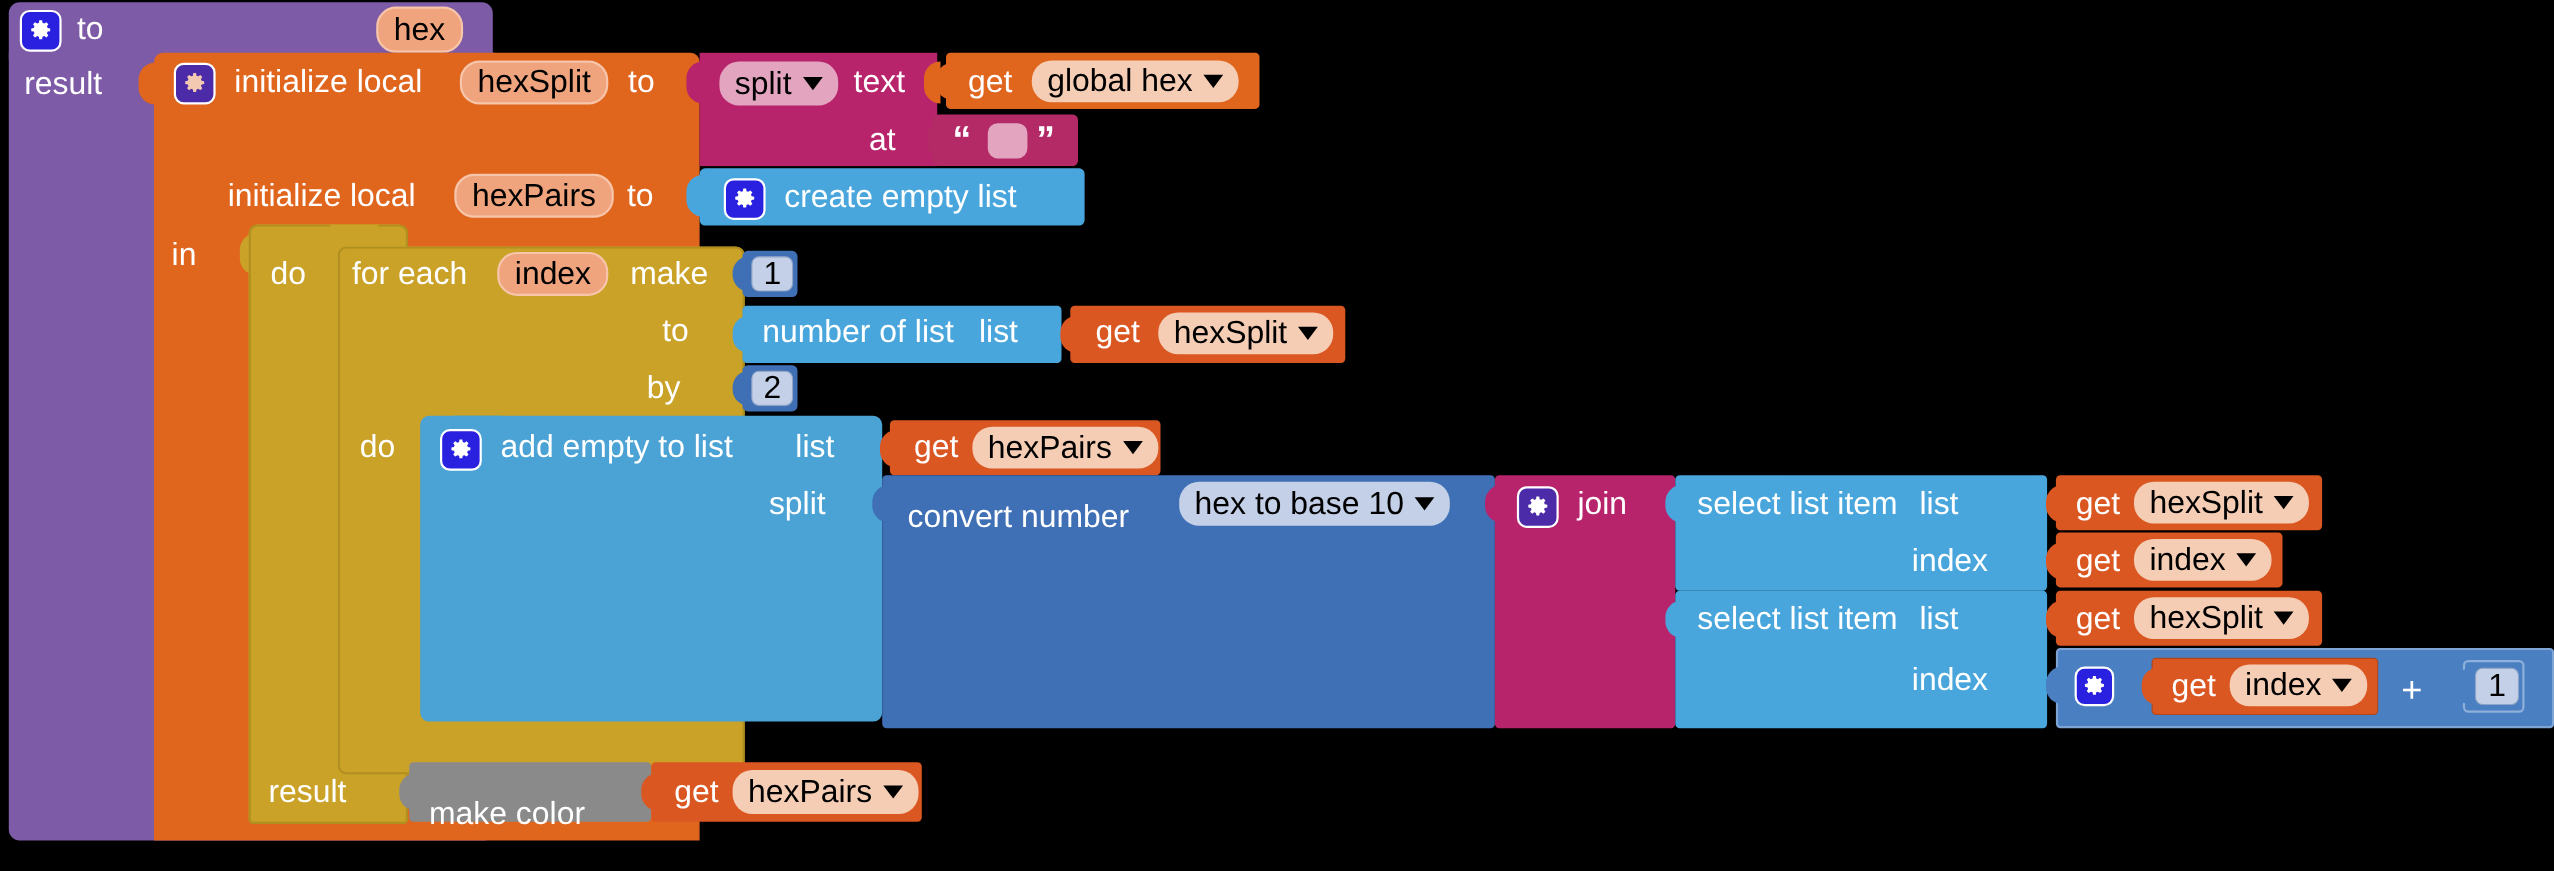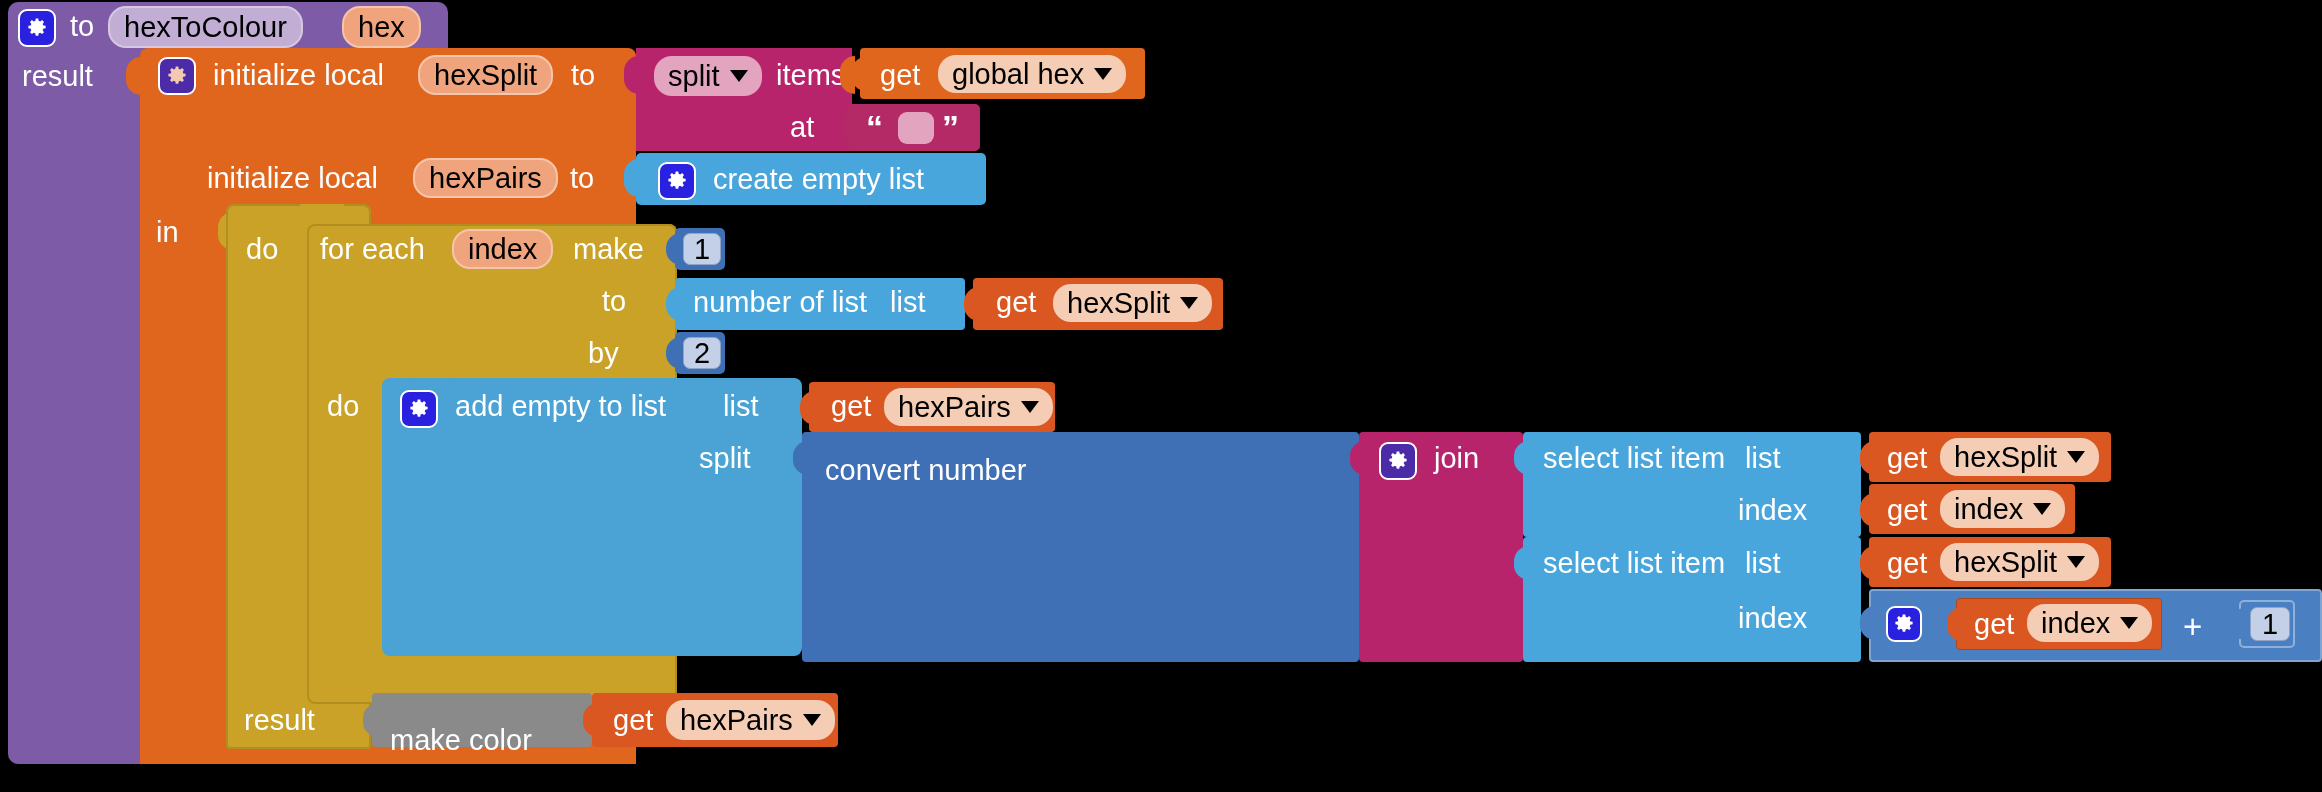--- a/index.html
+++ b/index.html
@@ -78,23 +78,20 @@
   <div class="blk c-proc" style="left:8px;top:2px;width:440px;height:52px;border-radius:10px 10px 0 0;"></div>
   <div class="blk c-proc" style="left:8px;top:48px;width:442px;height:716px;border-radius:0 0 10px 10px;"></div>
 
   <div class="gear" style="left:18px;top:9px;background:#2a20e0;">
     <svg viewBox="0 0 24 24" aria-hidden="true">
       <path fill="#ffffff" d="M12 8.2a3.8 3.8 0 1 0 0 7.6 3.8 3.8 0 0 0 0-7.6zm0 5.9a2.1 2.1 0 1 1 0-4.2 2.1 2.1 0 0 1 0 4.2z"></path>
       <path fill="#ffffff" d="M10.6 1.6h2.8l.4 2.5 1.7.7 2.1-1.4 2 2-1.4 2.1.7 1.7 2.5.4v2.8l-2.5.4-.7 1.7 1.4 2.1-2 2-2.1-1.4-1.7.7-.4 2.5h-2.8l-.4-2.5-1.7-.7-2.1 1.4-2-2 1.4-2.1-.7-1.7-2.5-.4v-2.8l2.5-.4.7-1.7-1.4-2.1 2-2 2.1 1.4 1.7-.7z"></path>
     </svg>
   </div>
   <div class="lbl" style="left:70px;top:12px;">to</div>
-  <div class="field" style="left:108px;top:6px;height:42px;background:#c2aed4;border:2px solid #d6c8e3;">
-    <span>hexToColour</span>
-  </div>
   <div class="field" style="left:342px;top:6px;height:42px;background:#f0a47e;border:2px solid #f6c5aa;">
     <span>hex</span>
   </div>
   <div class="lbl" style="left:22px;top:62px;">result</div>
   <div class="tab c-local" style="left:126px;top:57px;height:38px;border-radius:16px 0 0 16px;background:#e0651d;"></div>
 
   <div class="blk c-local" style="left:140px;top:48px;width:496px;height:716px;border-radius:8px 8px 0 0;"></div>
   <div class="gear" style="left:158px;top:57px;background:#4b2ba8;">
     <svg viewBox="0 0 24 24" aria-hidden="true">
       <path fill="#f3c9b2" d="M12 8.2a3.8 3.8 0 1 0 0 7.6 3.8 3.8 0 0 0 0-7.6zm0 5.9a2.1 2.1 0 1 1 0-4.2 2.1 2.1 0 0 1 0 4.2z"></path>
@@ -115,21 +112,21 @@
   <div class="lbl" style="left:570px;top:164px;">to</div>
   <div class="tab c-list" style="left:624px;top:159px;height:38px;background:#49a6dc;"></div>
   <div class="lbl" style="left:156px;top:218px;">in</div>
   <div class="tab c-ctrl" style="left:218px;top:212px;height:38px;background:#c9a227;"></div>
 
   <div class="blk c-text" style="left:636px;top:48px;width:216px;height:103px;"></div>
   <div class="field" style="left:654px;top:56px;height:40px;background:#e3a4c0;">
     <span>split</span>
     <span class="caret"></span>
   </div>
-  <div class="lbl" style="left:776px;top:61px;">items</div>
+  <div class="lbl" style="left:776px;top:61px;">text</div>
   <div class="lbl" style="left:790px;top:113px;">at</div>
   <div class="tab c-var" style="left:840px;top:56px;height:38px;background:#e0651d;"></div>
 
   <div class="blk c-textD" style="left:848px;top:104px;width:132px;height:47px;border-radius:5px;"></div>
   <div class="tab c-textD" style="left:843px;top:110px;height:34px;background:#b32a66;"></div>
   <div class="quote" style="left:866px;top:108px;">“</div>
   <div class="emptystr" style="left:898px;top:112px;width:36px;height:32px;"></div>
   <div class="quote" style="left:942px;top:108px;">”</div>
 
   <div class="blk c-local" style="left:860px;top:48px;width:285px;height:51px;border-radius:4px;"></div>
@@ -205,20 +202,24 @@
   <div class="tab c-var" style="left:800px;top:391px;height:34px;background:#da5722;"></div>
   <div class="lbl" style="left:831px;top:392px;">get</div>
   <div class="field" style="left:884px;top:388px;height:38px;background:#f5cdb4;">
     <span>hexPairs</span>
     <span class="caret"></span>
   </div>
 
   <div class="blk c-math" style="left:802px;top:432px;width:557px;height:230px;border-radius:4px;"></div>
   <div class="tab c-math" style="left:793px;top:441px;height:34px;background:#3f6fb5;"></div>
   <div class="lbl" style="left:825px;top:456px;">convert number</div>
+  <div class="field" style="left:1072px;top:438px;height:40px;background:#c3d0e8;">
+    <span>hex to base 10</span>
+    <span class="caret"></span>
+  </div>
 
   <div class="blk c-text" style="left:1359px;top:432px;width:164px;height:230px;border-radius:4px;"></div>
   <div class="tab c-text" style="left:1350px;top:441px;height:34px;background:#b8246b;"></div>
   <div class="gear" style="left:1379px;top:442px;background:#4b2ba8;">
     <svg viewBox="0 0 24 24" aria-hidden="true">
       <path fill="#ffffff" d="M12 8.2a3.8 3.8 0 1 0 0 7.6 3.8 3.8 0 0 0 0-7.6zm0 5.9a2.1 2.1 0 1 1 0-4.2 2.1 2.1 0 0 1 0 4.2z"></path>
       <path fill="#ffffff" d="M10.6 1.6h2.8l.4 2.5 1.7.7 2.1-1.4 2 2-1.4 2.1.7 1.7 2.5.4v2.8l-2.5.4-.7 1.7 1.4 2.1-2 2-2.1-1.4-1.7.7-.4 2.5h-2.8l-.4-2.5-1.7-.7-2.1 1.4-2-2 1.4-2.1-.7-1.7-2.5-.4v-2.8l2.5-.4.7-1.7-1.4-2.1 2-2 2.1 1.4 1.7-.7z"></path>
     </svg>
   </div>
   <div class="lbl" style="left:1434px;top:444px;">join</div>

